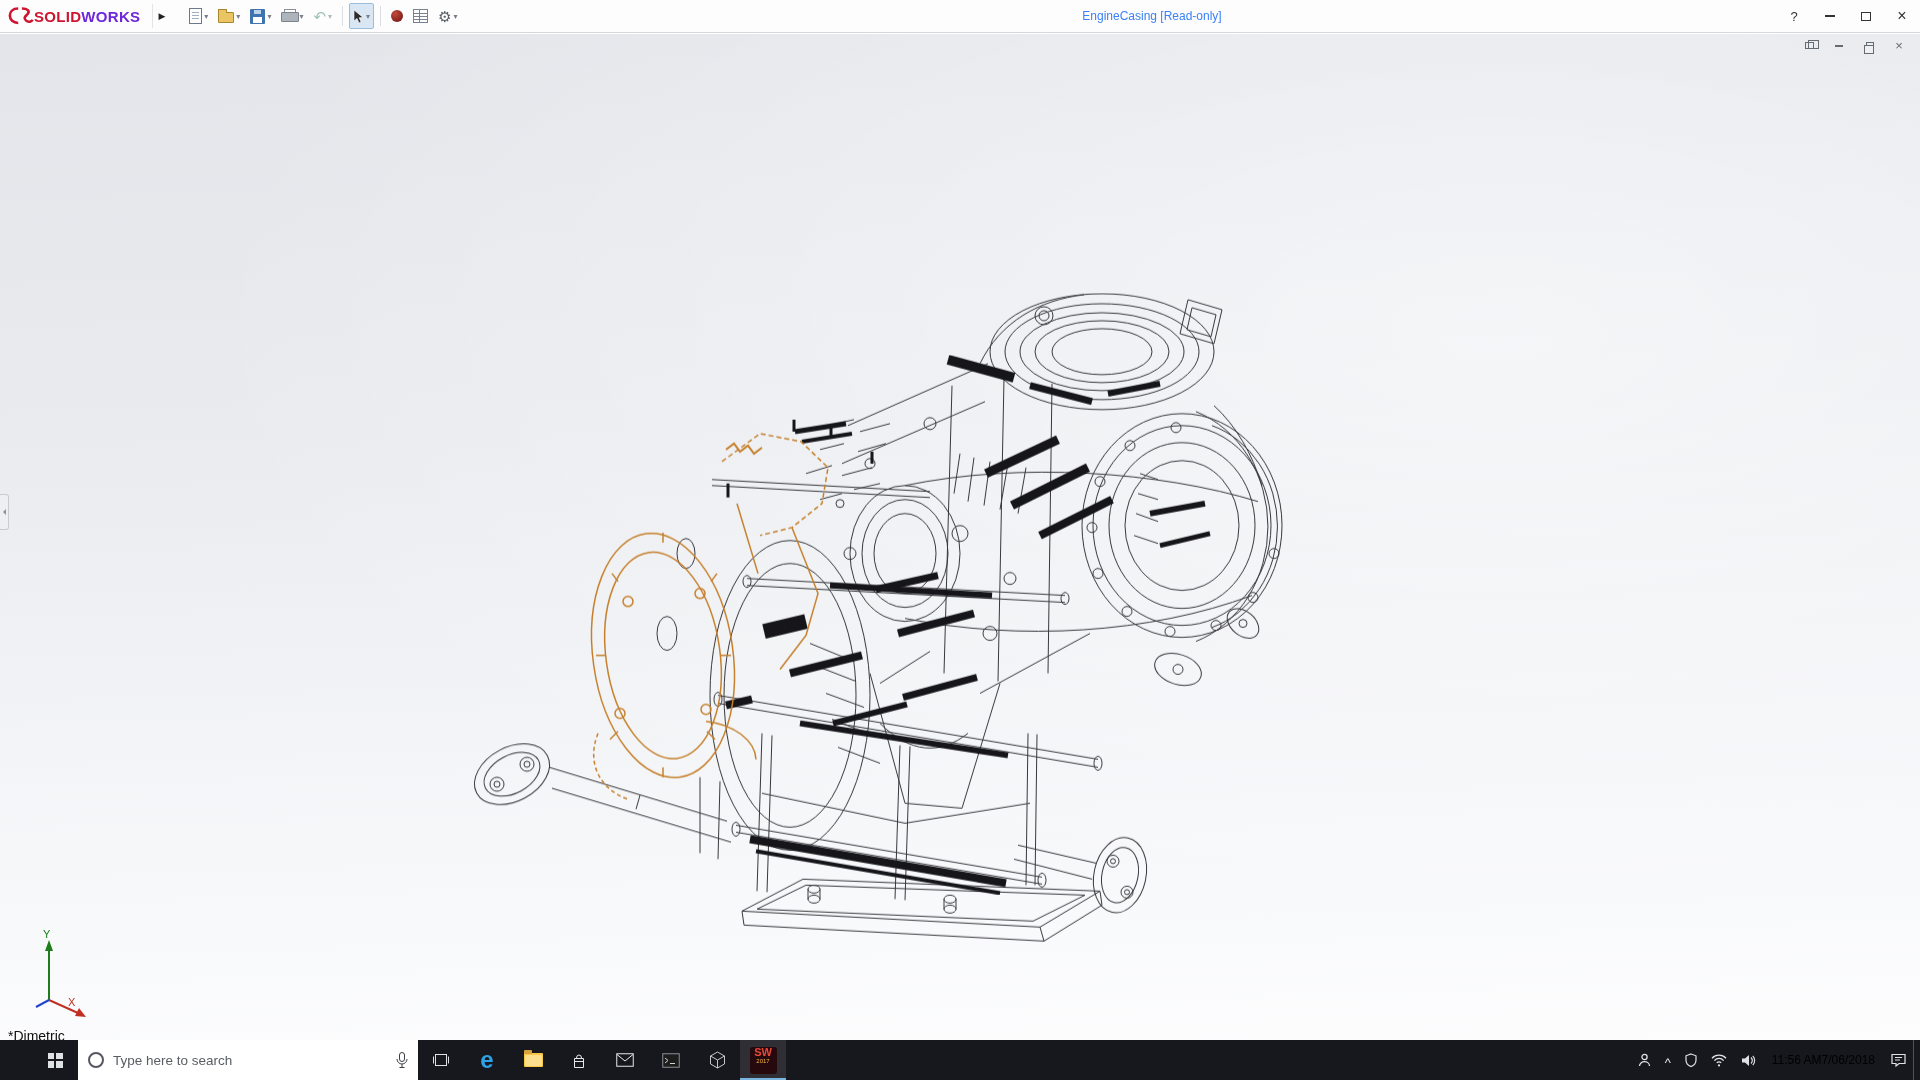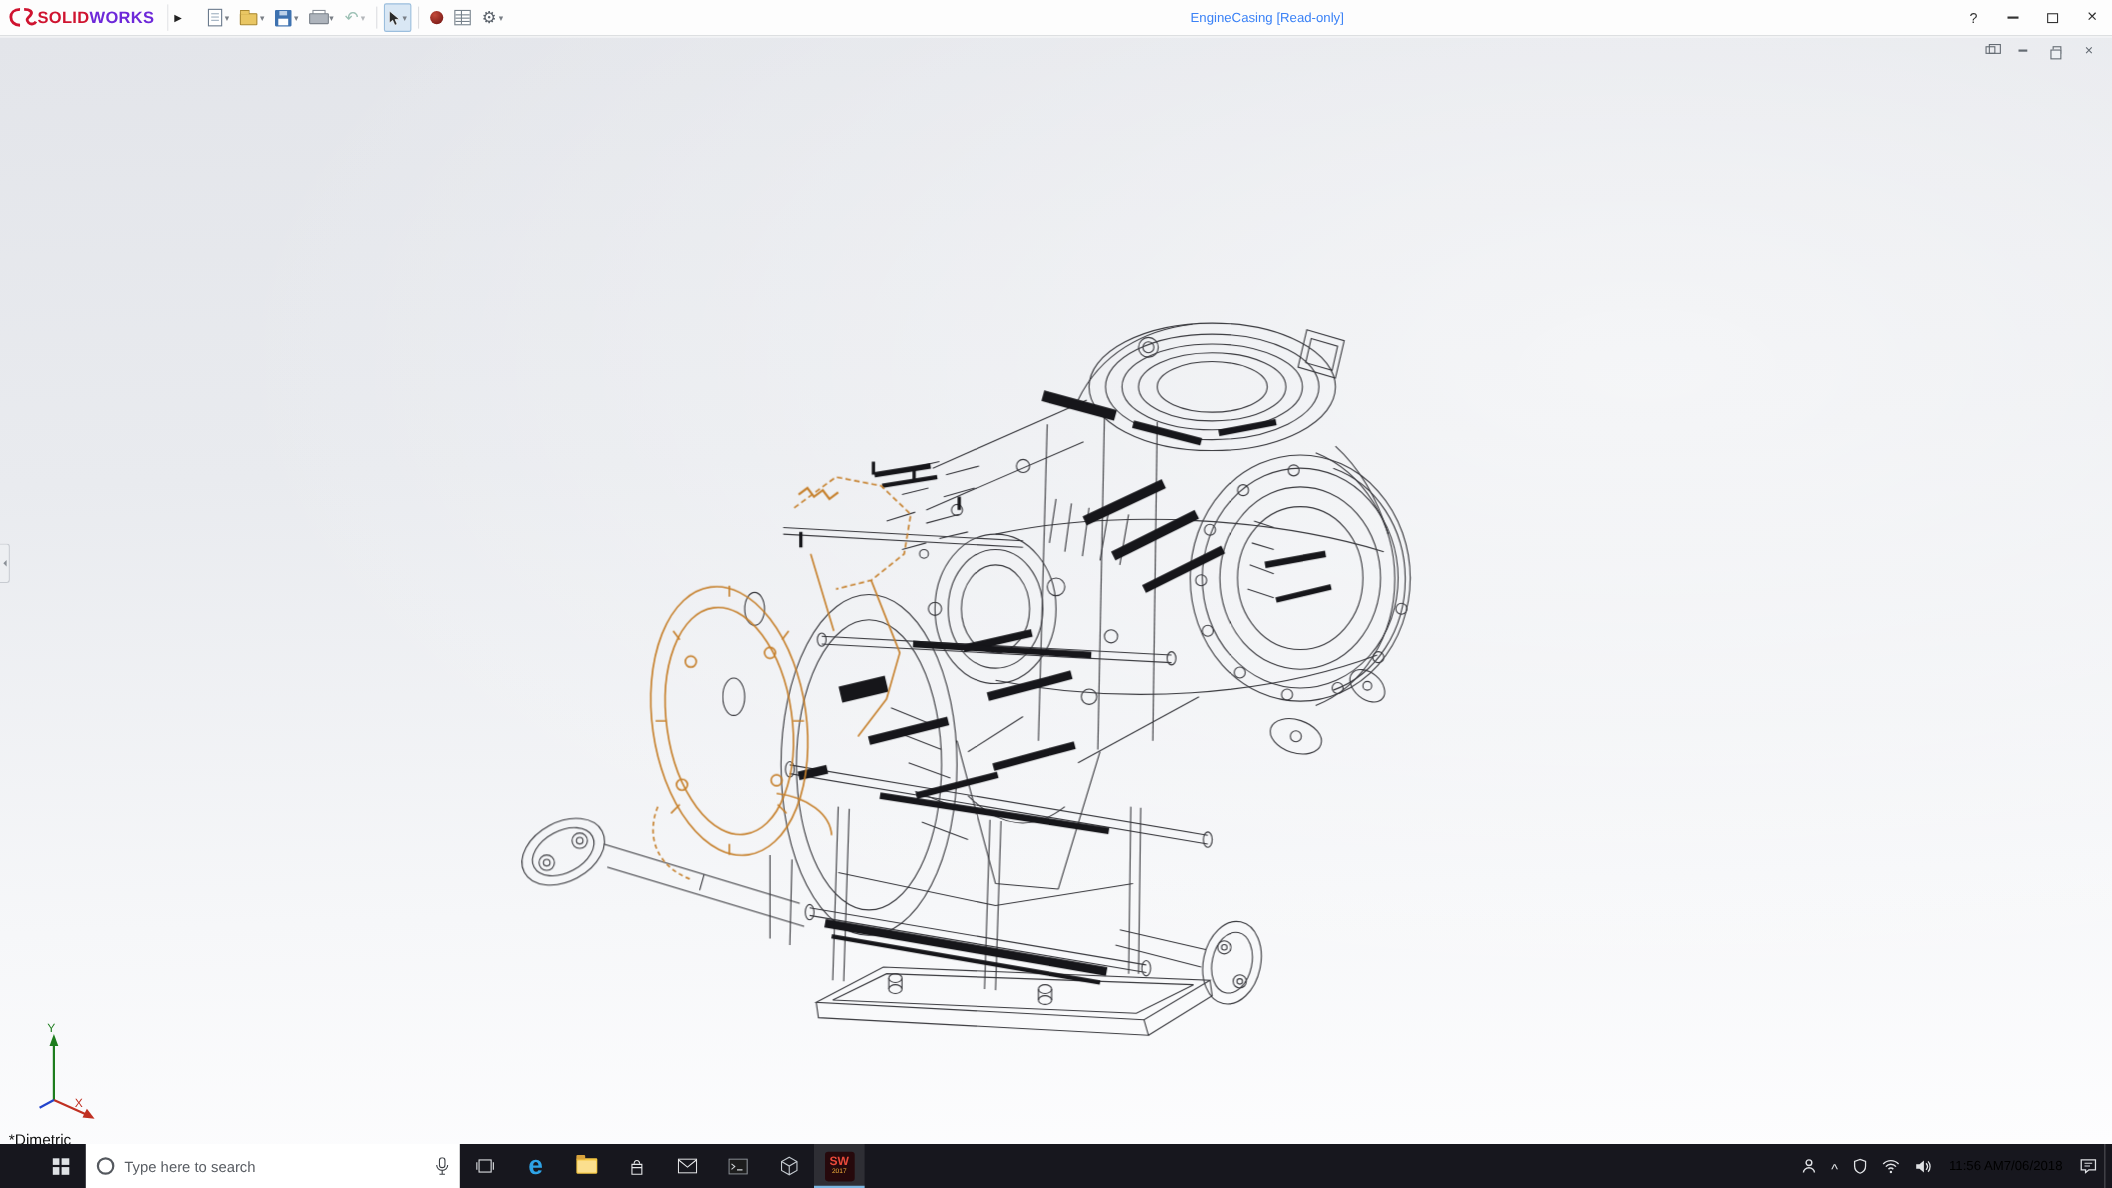--- a/index.html
+++ b/index.html
@@ -99,21 +99,21 @@
   .tb-apps { display: flex; }
   .tb-app { width: 46px; display: flex; align-items: center; justify-content: center; position: relative; }
   .tb-app.active { background: rgba(255,255,255,.10); box-shadow: inset 0 -2px 0 #7ab5e0; }
   .edge-glyph { font-size: 24px; font-weight: bold; color: #2ea3e6; line-height: 1; }
   .icon-explorer { width: 19px; height: 14px; background: #f6c844; border-radius: 1px; position: relative; }
   .icon-explorer::before { content: ""; position: absolute; top: -3px; left: 0; width: 8px; height: 4px;
     background: #d9a33c; border-radius: 1px 1px 0 0; }
   .icon-explorer::after { content: ""; position: absolute; left: 1px; right: 1px; top: 2px; bottom: 1px;
     background: #fbdf8e; border-radius: 1px; }
   .sw-icon { width: 27px; height: 27px; background: #26090c; border-radius: 3px; display: flex;
-    flex-direction: column; align-items: center; justify-content: center; }
+    flex-direction: column; align-items: center; justify-content: flex-start; }
   .sw-line1 { color: #e8493a; font-weight: bold; font-size: 11px; line-height: 11px; }
   .sw-line2 { color: #f3b13c; font-size: 6px; line-height: 7px; }
   .tray { margin-left: auto; display: flex; align-items: center; }
   .tray-item { height: 40px; display: flex; align-items: center; justify-content: center; padding: 0 7px; }
   .tray-chevron { color: #dfe1e4; font-size: 13px; padding-top: 4px; }
   .clock { flex-direction: row; color: #eceder; font-size: 12px; line-height: 15px; padding: 0 9px; text-align: center; }
   .show-desktop { width: 7px; height: 40px; border-left: 1px solid rgba(255,255,255,.25); }
 </style>
 </head>
 <body>

